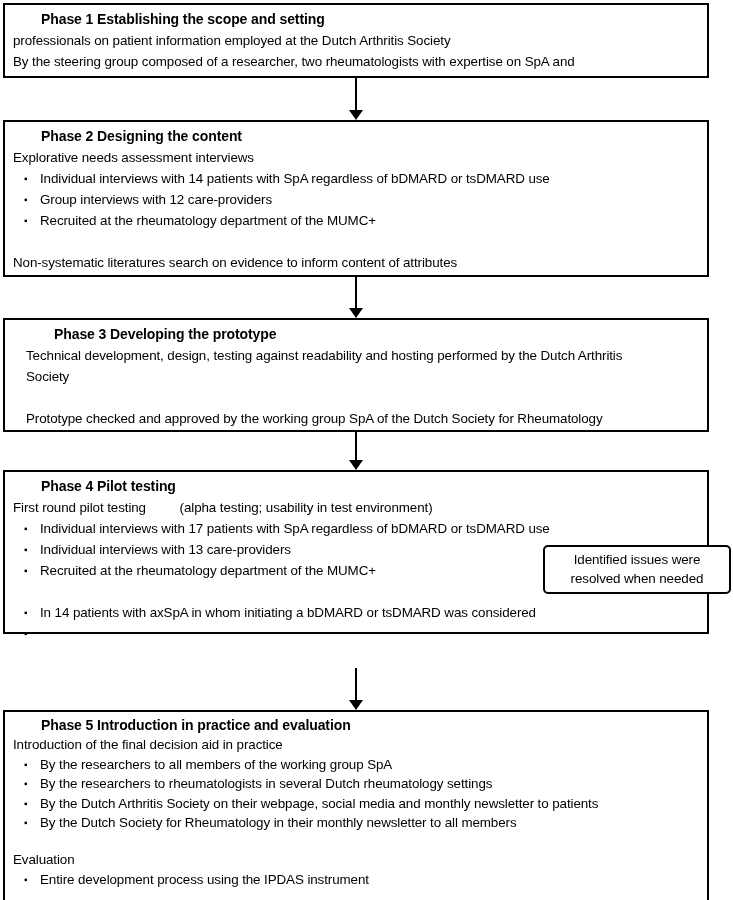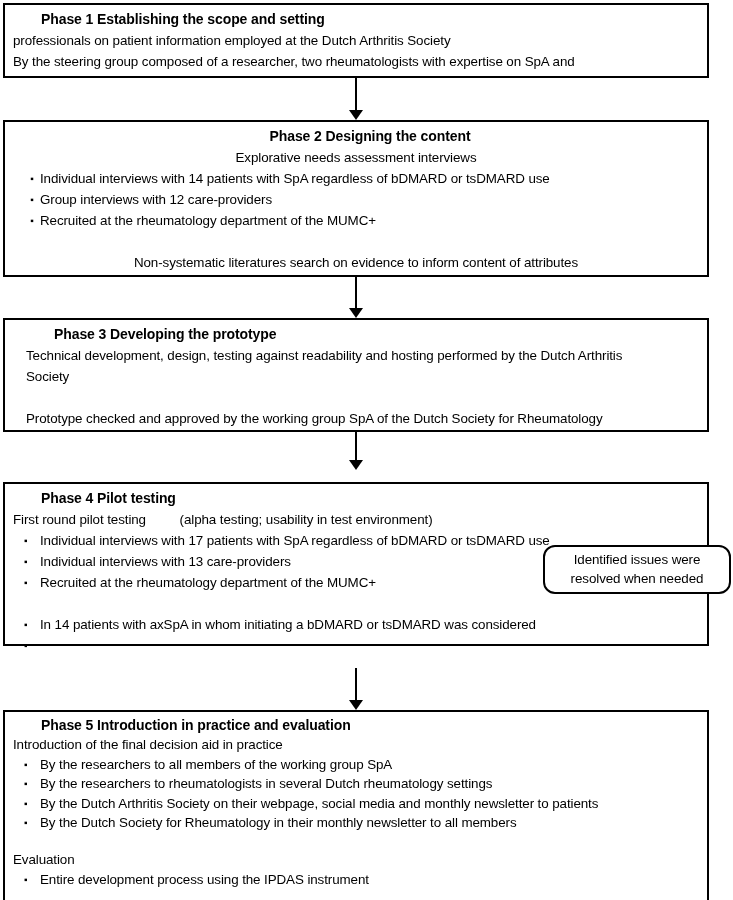--- a/index.html
+++ b/index.html
@@ -24,40 +24,40 @@
   .p5 .sp{height:18px;}
   .arrow{position:absolute;left:349px;width:14px;}
   .arrow .al{margin:0 auto;width:2px;background:#000;}
   .arrow .ah{
     width:0;height:0;margin:0 auto;
     border-left:7px solid transparent;border-right:7px solid transparent;
     border-top:10px solid #000;
   }
   .callout{
     position:absolute;left:543px;top:545px;width:188px;height:49px;
-    box-sizing:border-box;border:2px solid #000;border-radius:12px;
+    box-sizing:border-box;border:2px solid #000;border-radius:5px;
     background:#fff;text-align:center;font-size:13.4px;line-height:19px;
     padding-top:3px;letter-spacing:-0.1px;
   }
 </style>
 </head>
 <body>
 
 <section class="phase" style="top:3px;height:75px;">
   <div class="title">Phase 1 Establishing the scope and setting</div>
   <div class="line">professionals on patient information employed at the Dutch Arthritis Society</div>
   <div class="line">By the steering group composed of a researcher, two rheumatologists with expertise on SpA and</div>
 </section>
 
 <div class="arrow" style="top:78px;">
   <div class="al" style="height:32px;"></div>
   <div class="ah"></div>
 </div>
 
-<section class="phase" style="top:120px;height:157px;text-align:center;">
+<section class="phase" style="top:120px;height:157px;">
   <div class="title">Phase 2 Designing the content</div>
   <div class="line">Explorative needs assessment interviews</div>
   <div class="line b">
     <span class="bg">▪</span>
     <span class="bt">Individual interviews with 14 patients with SpA regardless of bDMARD or tsDMARD use</span>
   </div>
   <div class="line b">
     <span class="bg">▪</span>
     <span class="bt">Group interviews with 12 care-providers</span>
   </div>
@@ -80,21 +80,21 @@
   <div class="line">Society</div>
   <div class="sp"></div>
   <div class="line">Prototype checked and approved by the working group SpA of the Dutch Society for Rheumatology</div>
 </section>
 
 <div class="arrow" style="top:432px;">
   <div class="al" style="height:28px;"></div>
   <div class="ah"></div>
 </div>
 
-<section class="phase" style="top:482px;height:164px;">
+<section class="phase" style="top:470px;height:164px;">
   <div class="title">Phase 4 Pilot testing</div>
   <div class="line"><span>First round pilot testing </span><span class="it">(alpha testing; usability in test environment)</span></div>
   <div class="line b">
     <span class="bg">▪</span>
     <span class="bt">Individual interviews with 17 patients with SpA regardless of bDMARD or tsDMARD use</span>
   </div>
   <div class="line b">
     <span class="bg">▪</span>
     <span class="bt">Individual interviews with 13 care-providers</span>
   </div>

